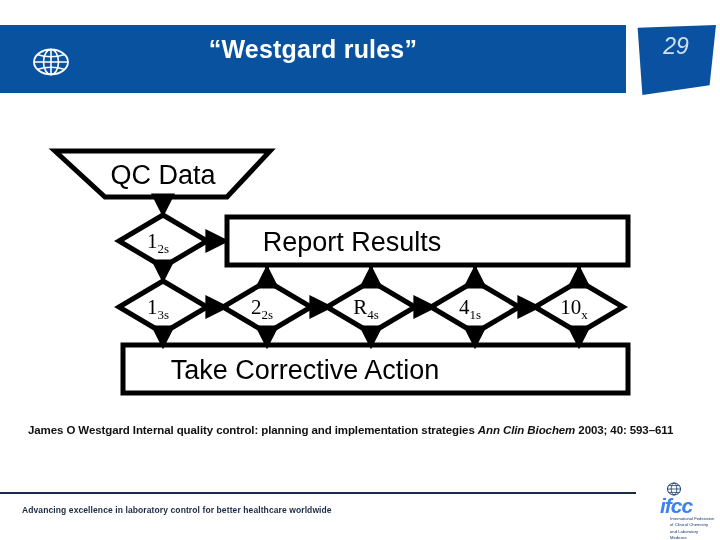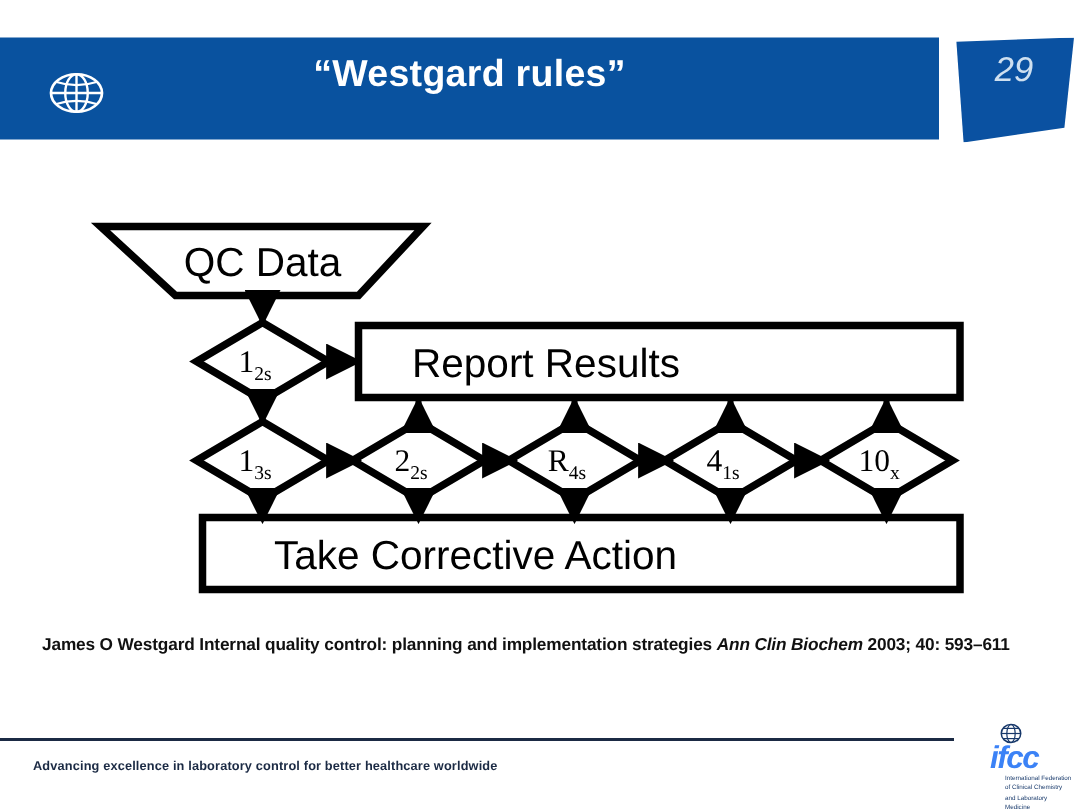--- a/index.html
+++ b/index.html
@@ -27,21 +27,21 @@
   }
   .page-badge .shape{
     position:absolute;inset:0;background:#0a51a1;
     clip-path:polygon(2% 4%, 100% 0%, 92% 86%, 8% 100%);
   }
   .page-badge .num{
     position:absolute;left:0;top:8px;width:100%;
     text-align:center;color:#cfe0f0;font-size:23px;
   }
   
-  .flow{position:absolute;left:0;top:105px;width:672px;height:300px;padding-left:12px;}
+  .flow{position:absolute;left:0;top:105px;width:672px;height:300px;}
   .flow svg{display:block;}
   .shape-text{
     font-family:"Liberation Sans", sans-serif;
     fill:#000;text-anchor:middle;
   }
   .t-big{font-size:27px;}
   .t-rule{font-family:"Liberation Serif", serif;font-size:21px;}
   .t-sub{font-family:"Liberation Serif", serif;font-size:13px;}
   
   .citation{

